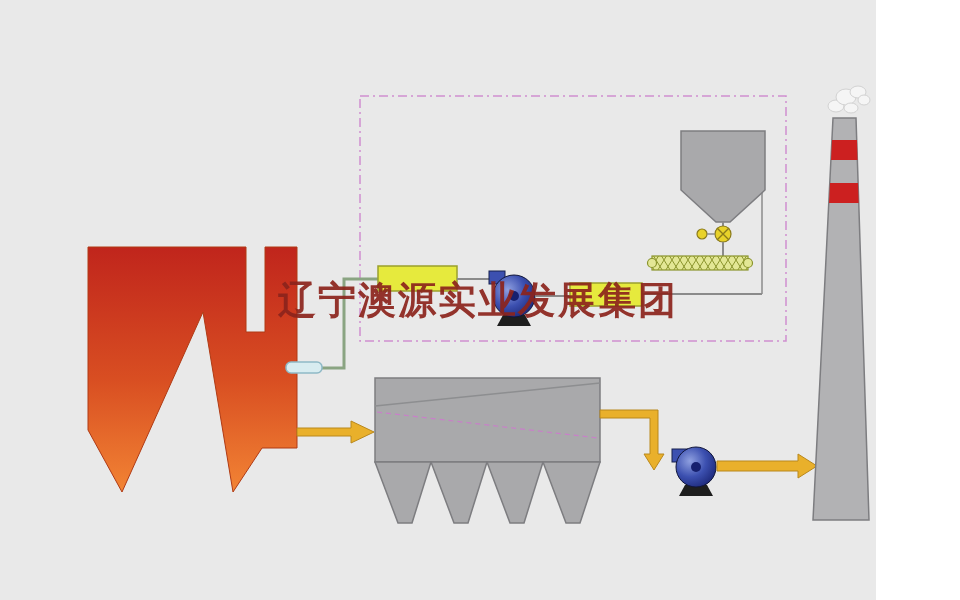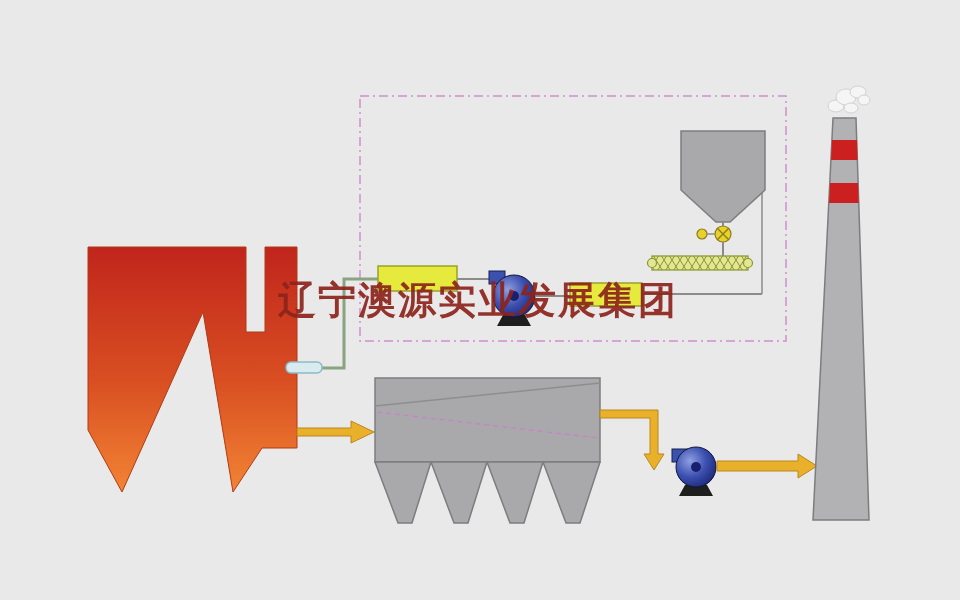--- a/index.html
+++ b/index.html
@@ -1,17 +1,17 @@
 <!DOCTYPE html>
 <html style="--background: #e9e9e9; --boiler-top: #c0251c; --boiler-mid: #d94f22; --boiler-bottom: #f28434; --equipment-fill: #a9a9ab; --equipment-stroke: #7d7d80; --chimney-fill: #b2b2b4; --yellow-box-fill: #e6ea3d; --yellow-box-stroke: #9aa02c; --pump-light: #8fa0e0; --pump-mid: #3c50b0; --pump-dark: #16206e; --pump-base: #1e1e1e; --arrow-fill: #e9b02b; --arrow-stroke: #b9881c; --pipe-green: #8aa482; --connector-gray: #8b8b8b; --dashed-box: #cf8fd0; --dashed-line: #c97fc9; --stripe-red: #cc2020; --valve-yellow: #e8d22a; --valve-stroke: #8a7a1a; --conveyor-fill: #e3e795; --conveyor-stroke: #8a942c; --sight-glass-fill: #d8ecf0; --sight-glass-stroke: #8fb9c6; --smoke-fill: #f5f5f5; --smoke-stroke: #d2d2d2; --watermark-color: #8c241c;"><head>
 <meta charset="utf-8">
 <style>
   html,body{margin:0;padding:0;}
   body{font-family:"DejaVu Sans","Liberation Sans",sans-serif;}
-  .stage{position:relative;width:960px;height:600px;background:var(--background,#e9e9e9);overflow:hidden;}
+  .stage{position:relative;width:876px;height:600px;background:var(--background,#e9e9e9);overflow:hidden;}
   .stage svg{position:absolute;left:0;top:0;}
   .wm{font-weight:bold;letter-spacing:2px;opacity:.92;}
 </style>
 </head>
 <body>
 
 <div class="stage">
   <svg width="960" height="600" viewBox="0 0 960 600">
     <defs>
       <linearGradient id="boilerGrad" x1="0" y1="0" x2="0" y2="1">

